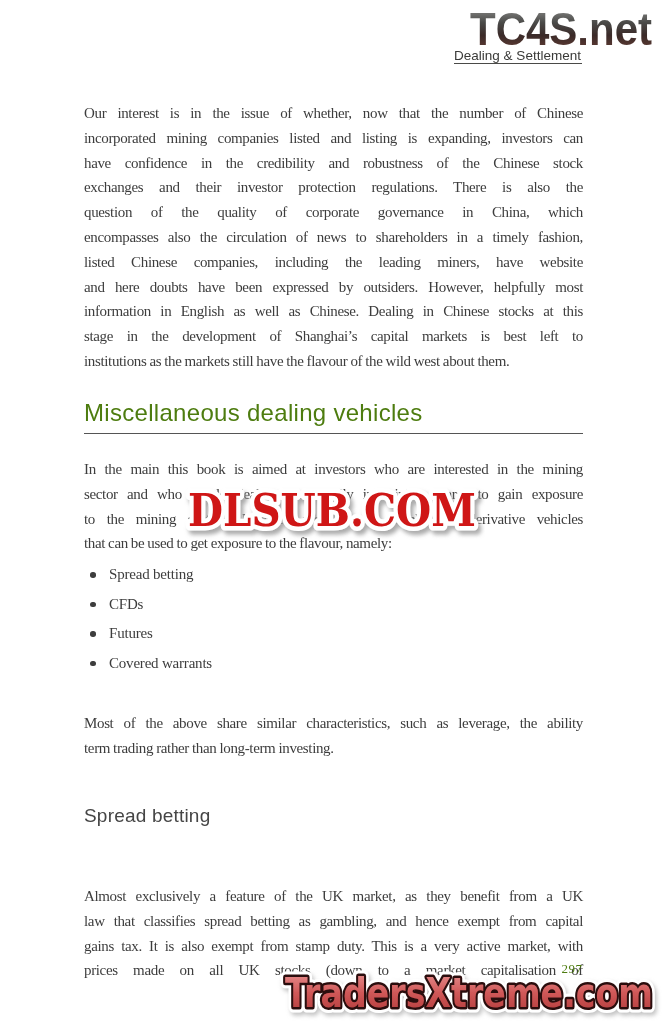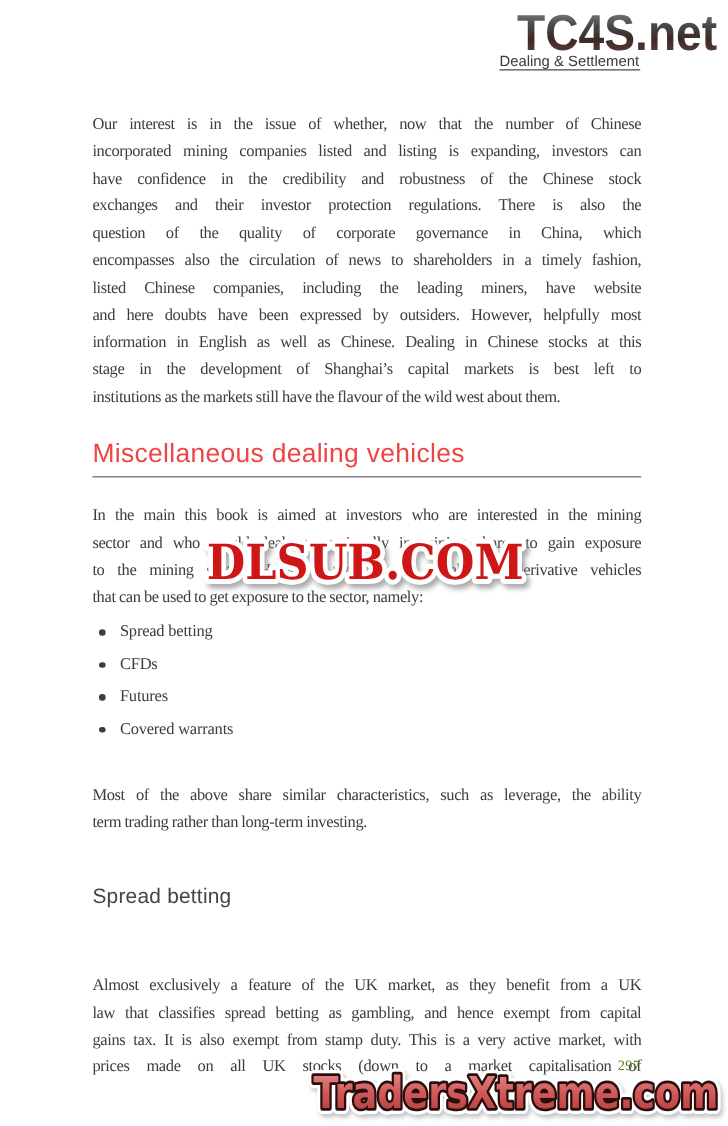--- a/index.html
+++ b/index.html
@@ -16,21 +16,21 @@
     text-align:justify;text-align-last:justify;
     height:24.8px;line-height:24.8px;
     font-size:15px;letter-spacing:-0.35px;word-spacing:-0.4px;
     white-space:normal;overflow:visible;
   }
   .ln.last{text-align-last:left;}
   #para1{top:101px;}
   .section-heading{
     position:absolute;top:399px;left:0;width:499px;margin:0;
     font-family:"Liberation Sans", sans-serif;font-weight:400;
-    font-size:24px;line-height:28px;color:#ef4444;letter-spacing:0.3px;
+    font-size:24px;line-height:28px;color:#4d7c0f;letter-spacing:0.3px;
     border-bottom:1.5px solid #555;padding-bottom:6px;
   }
   #para2{top:457px;}
   .bullets{
     position:absolute;top:560px;left:0;width:499px;margin:0;padding:0;list-style:none;
   }
   .bullets li{
     position:relative;height:29.5px;line-height:29.5px;padding-left:25px;
     font-size:15px;letter-spacing:-0.2px;
   }
@@ -90,21 +90,21 @@
       <div class="ln">stage in the development of Shanghai’s capital markets is best left to</div>
       <div class="ln last">institutions as the markets still have the flavour of the wild west about them.</div>
     </div>
 
     <h1 class="section-heading">Miscellaneous dealing vehicles</h1>
 
     <div class="para" id="para2">
       <div class="ln">In the main this book is aimed at investors who are interested in the mining</div>
       <div class="ln">sector and who would deal conventionally in mining shares to gain exposure</div>
       <div class="ln">to the mining sector. However, there are a number of derivative vehicles</div>
-      <div class="ln last">that can be used to get exposure to the sector, namely:</div>
+      <div class="ln last">that can be used to get exposure to the flavour, namely:</div>
     </div>
 
     <ul class="bullets">
       <li><span class="dot"></span><span>Spread betting</span></li>
       <li><span class="dot"></span><span>CFDs</span></li>
       <li><span class="dot"></span><span>Futures</span></li>
       <li><span class="dot"></span><span>Covered warrants</span></li>
     </ul>
 
     <div class="para" id="para3">

